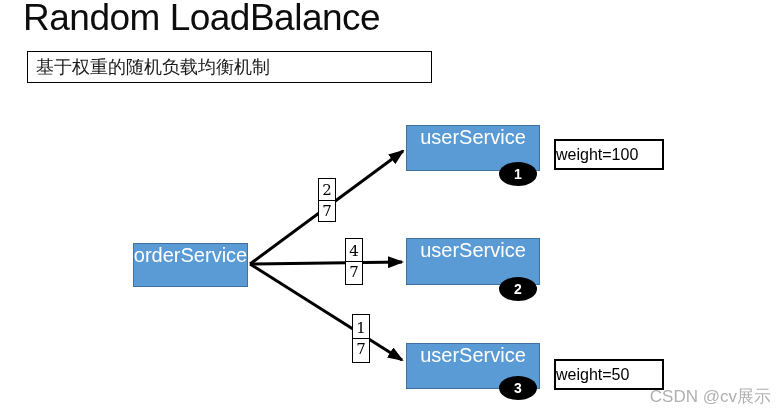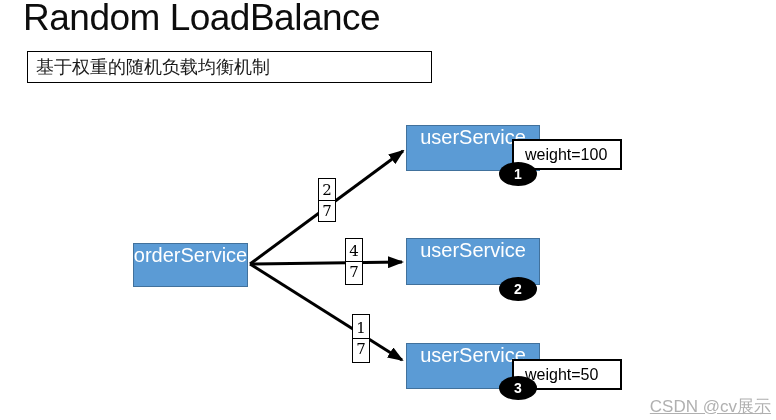--- a/index.html
+++ b/index.html
@@ -71,29 +71,28 @@
     color: #ffffff;
     font-size: 20px;
     z-index: 2;
   }
   .node-order { left: 133px; top: 243px; width: 115px; height: 44px; }
   .node-user-1 { left: 406px; top: 125px; width: 134px; height: 46px; }
   .node-user-2 { left: 406px; top: 238px; width: 134px; height: 47px; }
   .node-user-3 { left: 406px; top: 343px; width: 134px; height: 46px; }
   .weight-box {
     position: absolute;
-    left: 512px;
+    left: 554px;
     width: 110px;
     height: 31px;
     box-sizing: border-box;
     background: #fff;
     border: 2.2px solid #000;
     display: flex;
     align-items: center;
-    padding-left: 11px;
     font-size: 16px;
     color: #000;
     z-index: 2;
     white-space: nowrap;
   }
   .weight-1 { top: 139px; }
   .weight-2 { top: 255px; }
   .weight-3 { top: 359px; }
   .badge {
     position: absolute;
@@ -129,26 +128,25 @@
     z-index: 4;
   }
   .fraction .frac-num { border-bottom: 1.6px solid #000; padding: 0 2px; }
   .fraction .frac-den { padding: 0 2px; }
   .fraction-1 { left: 318px; top: 178px; width: 18px; height: 44px; }
   .fraction-2 { left: 345px; top: 238px; width: 18px; height: 47px; }
   .fraction-3 { left: 352px; top: 314px; width: 18px; height: 49px; }
   .watermark {
     position: absolute;
     right: 5px;
-    bottom: 2px;
+    bottom: 12px;
     font-size: 17px;
     color: var(--watermark-color, #b0b0b0);
     z-index: 6;
     white-space: nowrap;
-    text-decoration: underline;
   }
 </style>
 </head>
 <body>
 
 <div class="stage" style="--node-fill: #5b9bd5; --node-border: #41719c; --arrow-color: #000000; --watermark-color: #b0b0b0;">
 
   <h1 class="page-title">Random LoadBalance</h1>
 
   <div class="subtitle-box">

